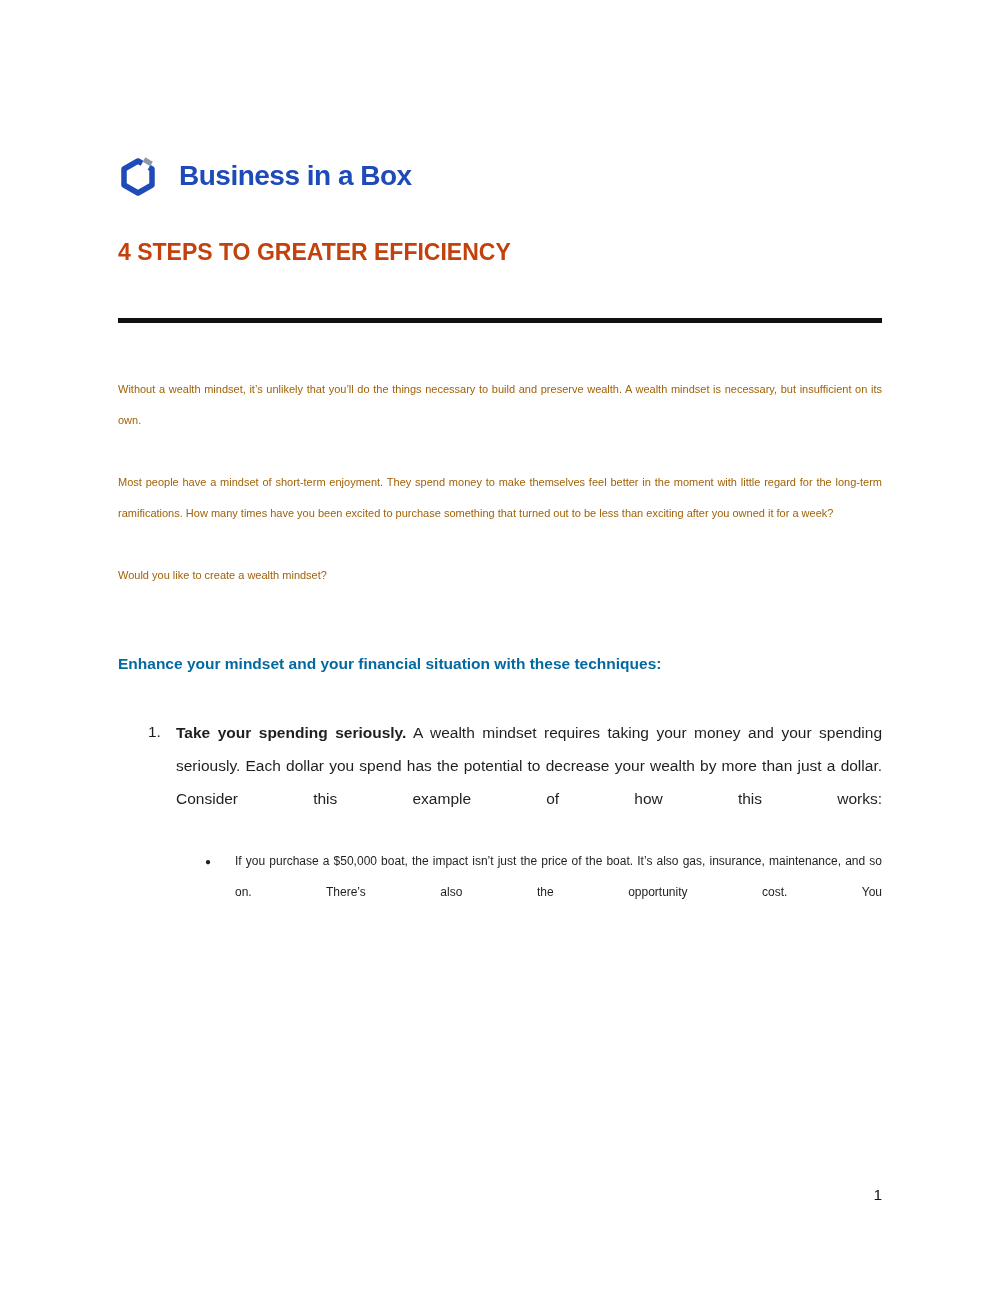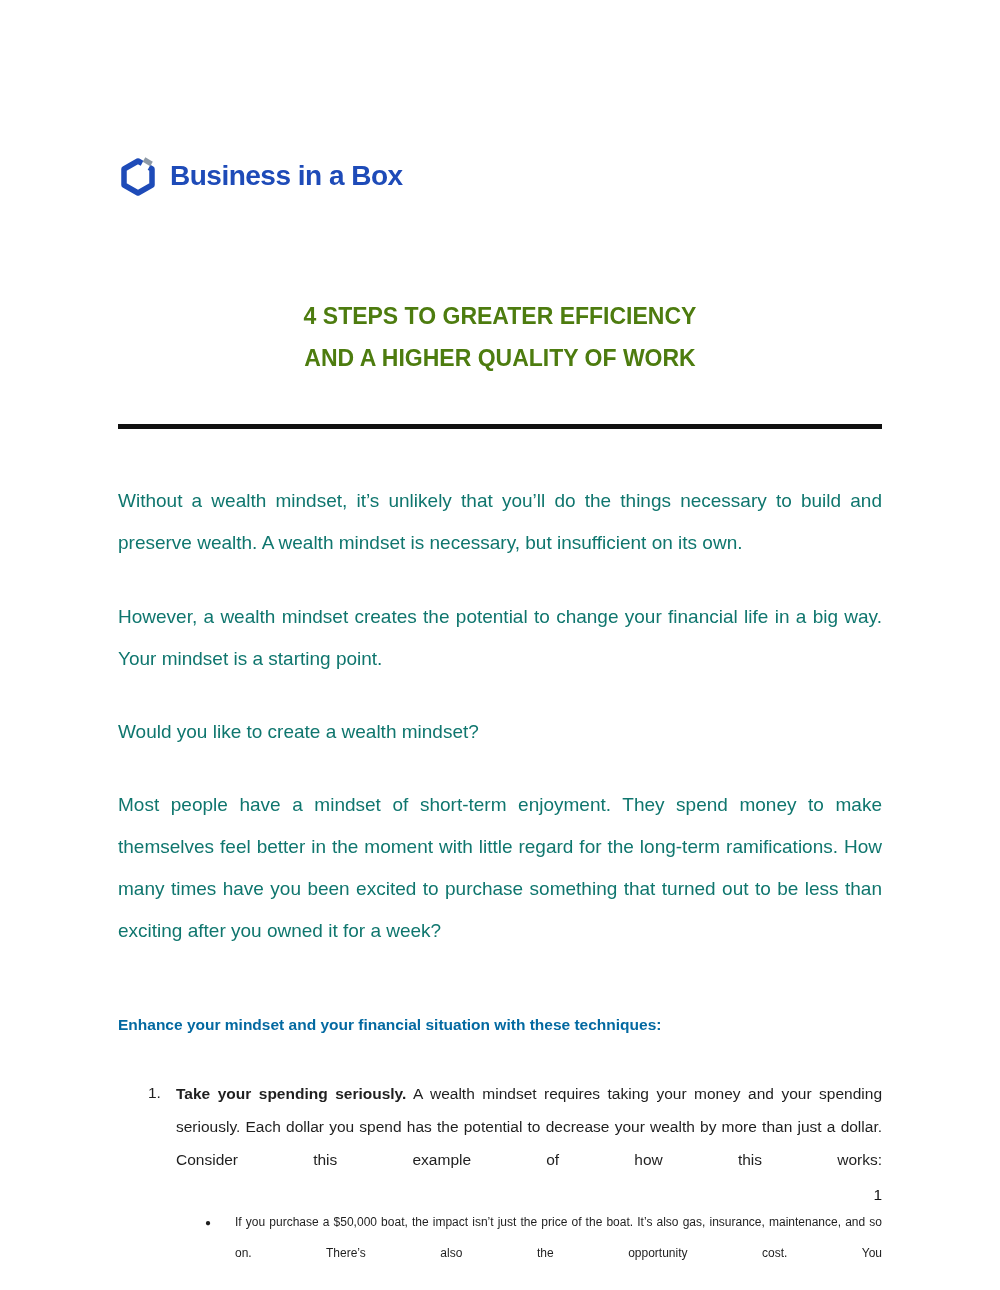--- a/index.html
+++ b/index.html
@@ -15,52 +15,51 @@
   }
   .content {
     position:absolute;
     left:118px; right:118px; top:0;
   }
   
   .logo-row {
     margin-top:155px;
     display:flex;
     align-items:center;
-    gap:12px;
+    gap:21px;
     height:42px;
   }
   .logo-text {
     font-size:28px;
     font-weight:bold;
     letter-spacing:-0.5px;
     color:var(--brand-blue, #1e4bb8);
     white-space:nowrap;
   }
   
   .doc-title {
-    margin-top:98px;
-    text-align:center;
+    margin-top:34px;
     font-size:23px;
     font-weight:bold;
     line-height:42px;
-    color:#4d7c0f;
+    color:#c2410c;
   }
   
   .title-rule {
     margin-top:45px;
     height:5px;
     background:#101010;
     border:none;
   }
   
   .body-par {
-    font-size:19px;
-    line-height:42px;
+    font-size:11px;
+    line-height:31px;
     text-align:justify;
-    color:#0f766e;
+    color:#a16207;
   }
   .mt-p  { margin-top:31px; }
   .p1    { margin-top:51px; }
   .p2    { margin-top:32px; }
   .section-heading {
     margin-top:57px;
     font-size:15.5px;
     line-height:31px;
     font-weight:bold;
     color:#0369a1;
@@ -126,29 +125,27 @@
           <path d="M20 6 L34 14 L34 30 L20 38 L6 30 L6 14 Z" fill="none" stroke="#1e4bb8" stroke-width="5.5" stroke-linejoin="round"></path>
           <line x1="24.5" y1="7.5" x2="31.5" y2="11.5" stroke="#ffffff" stroke-width="9"></line>
           <line x1="26" y1="4.5" x2="33.5" y2="9" stroke="#8d99a6" stroke-width="5"></line>
         </svg>
       </span>
       <span class="logo-text">Business in a Box</span>
     </div>
 
     <div class="doc-title">
       <div>4 STEPS TO GREATER EFFICIENCY</div>
-      <div>AND A HIGHER QUALITY OF WORK</div>
     </div>
 
     <div class="title-rule"></div>
 
     <p class="body-par p1">Without a wealth mindset, it’s unlikely that you’ll do the things necessary to build and preserve wealth. A wealth mindset is necessary, but insufficient on its own.</p>
-    <p class="body-par p2">However, a wealth mindset creates the potential to change your financial life in a big way. Your mindset is a starting point.</p>
+    <p class="body-par mt-p">Most people have a mindset of short-term enjoyment. They spend money to make themselves feel better in the moment with little regard for the long-term ramifications. How many times have you been excited to purchase something that turned out to be less than exciting after you owned it for a week?</p>
     <p class="body-par mt-p">Would you like to create a wealth mindset?</p>
-    <p class="body-par mt-p">Most people have a mindset of short-term enjoyment. They spend money to make themselves feel better in the moment with little regard for the long-term ramifications. How many times have you been excited to purchase something that turned out to be less than exciting after you owned it for a week?</p>
 
     <p class="section-heading">Enhance your mindset and your financial situation with these techniques:</p>
 
     <div class="num-item">
       <span class="num-label">1.</span>
       <p class="num-body"><span class="lead">Take your spending seriously.</span><span> A wealth mindset requires taking your money and your spending seriously. Each dollar you spend has the potential to decrease your wealth by more than just a dollar. Consider this example of how this works:</span></p>
     </div>
 
     <div class="bullet-item">
       <span class="bullet-dot">●</span>

